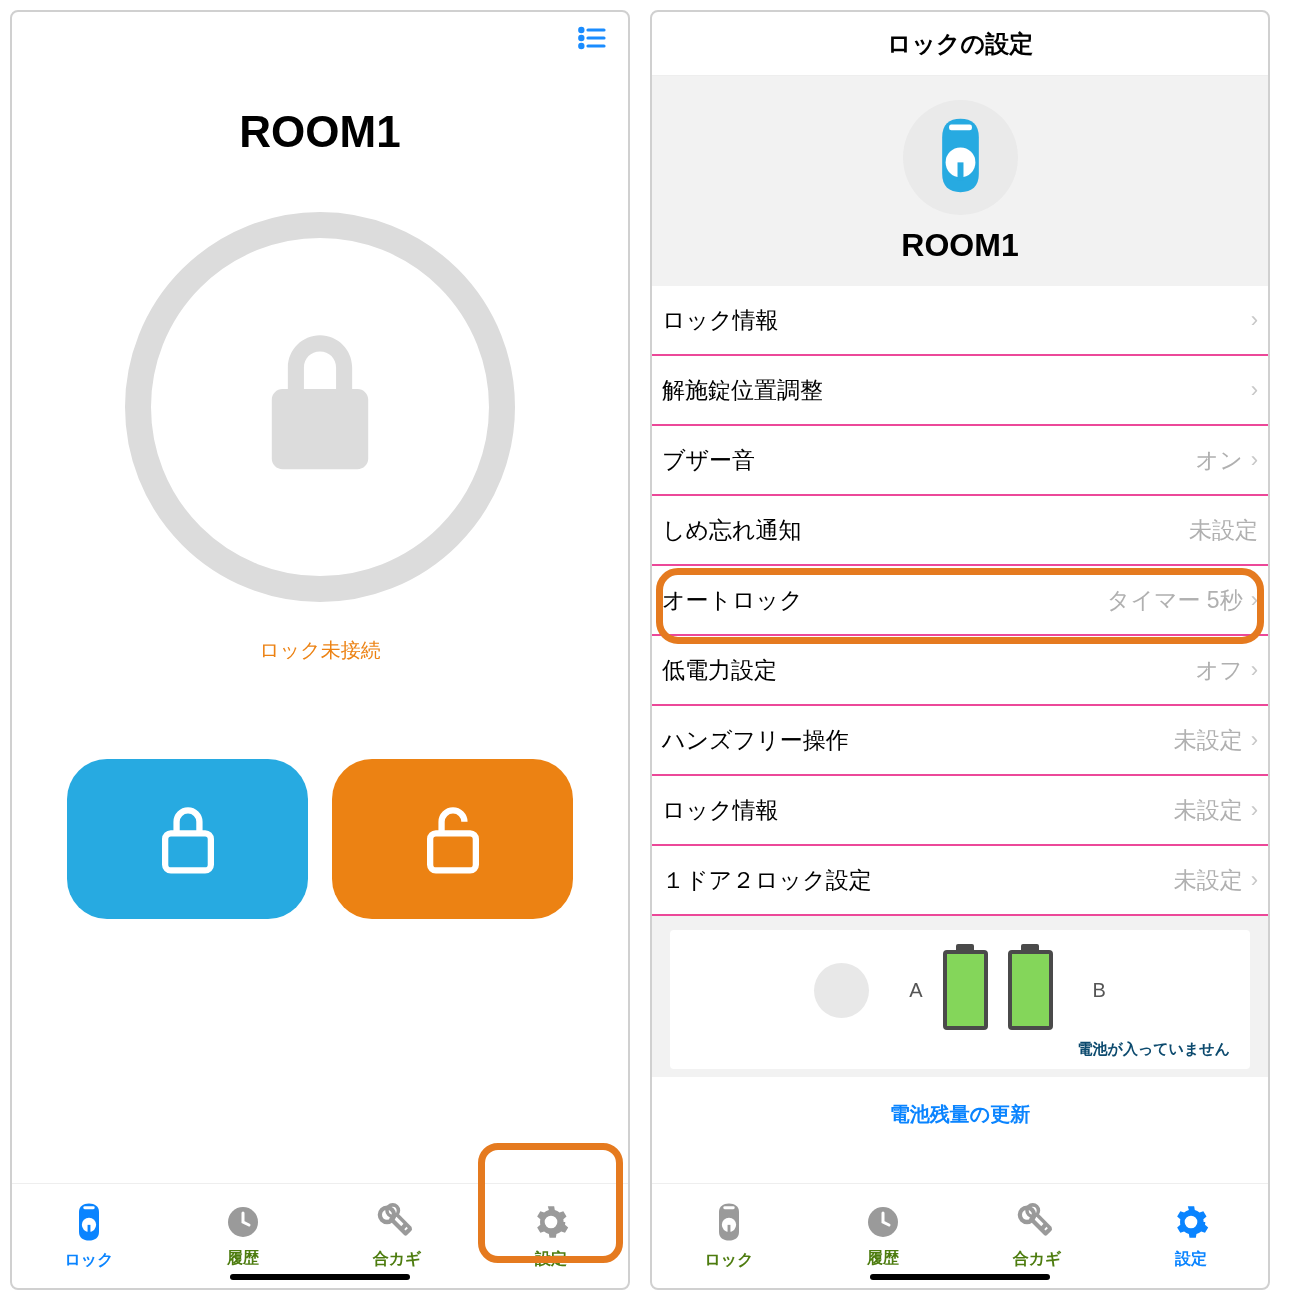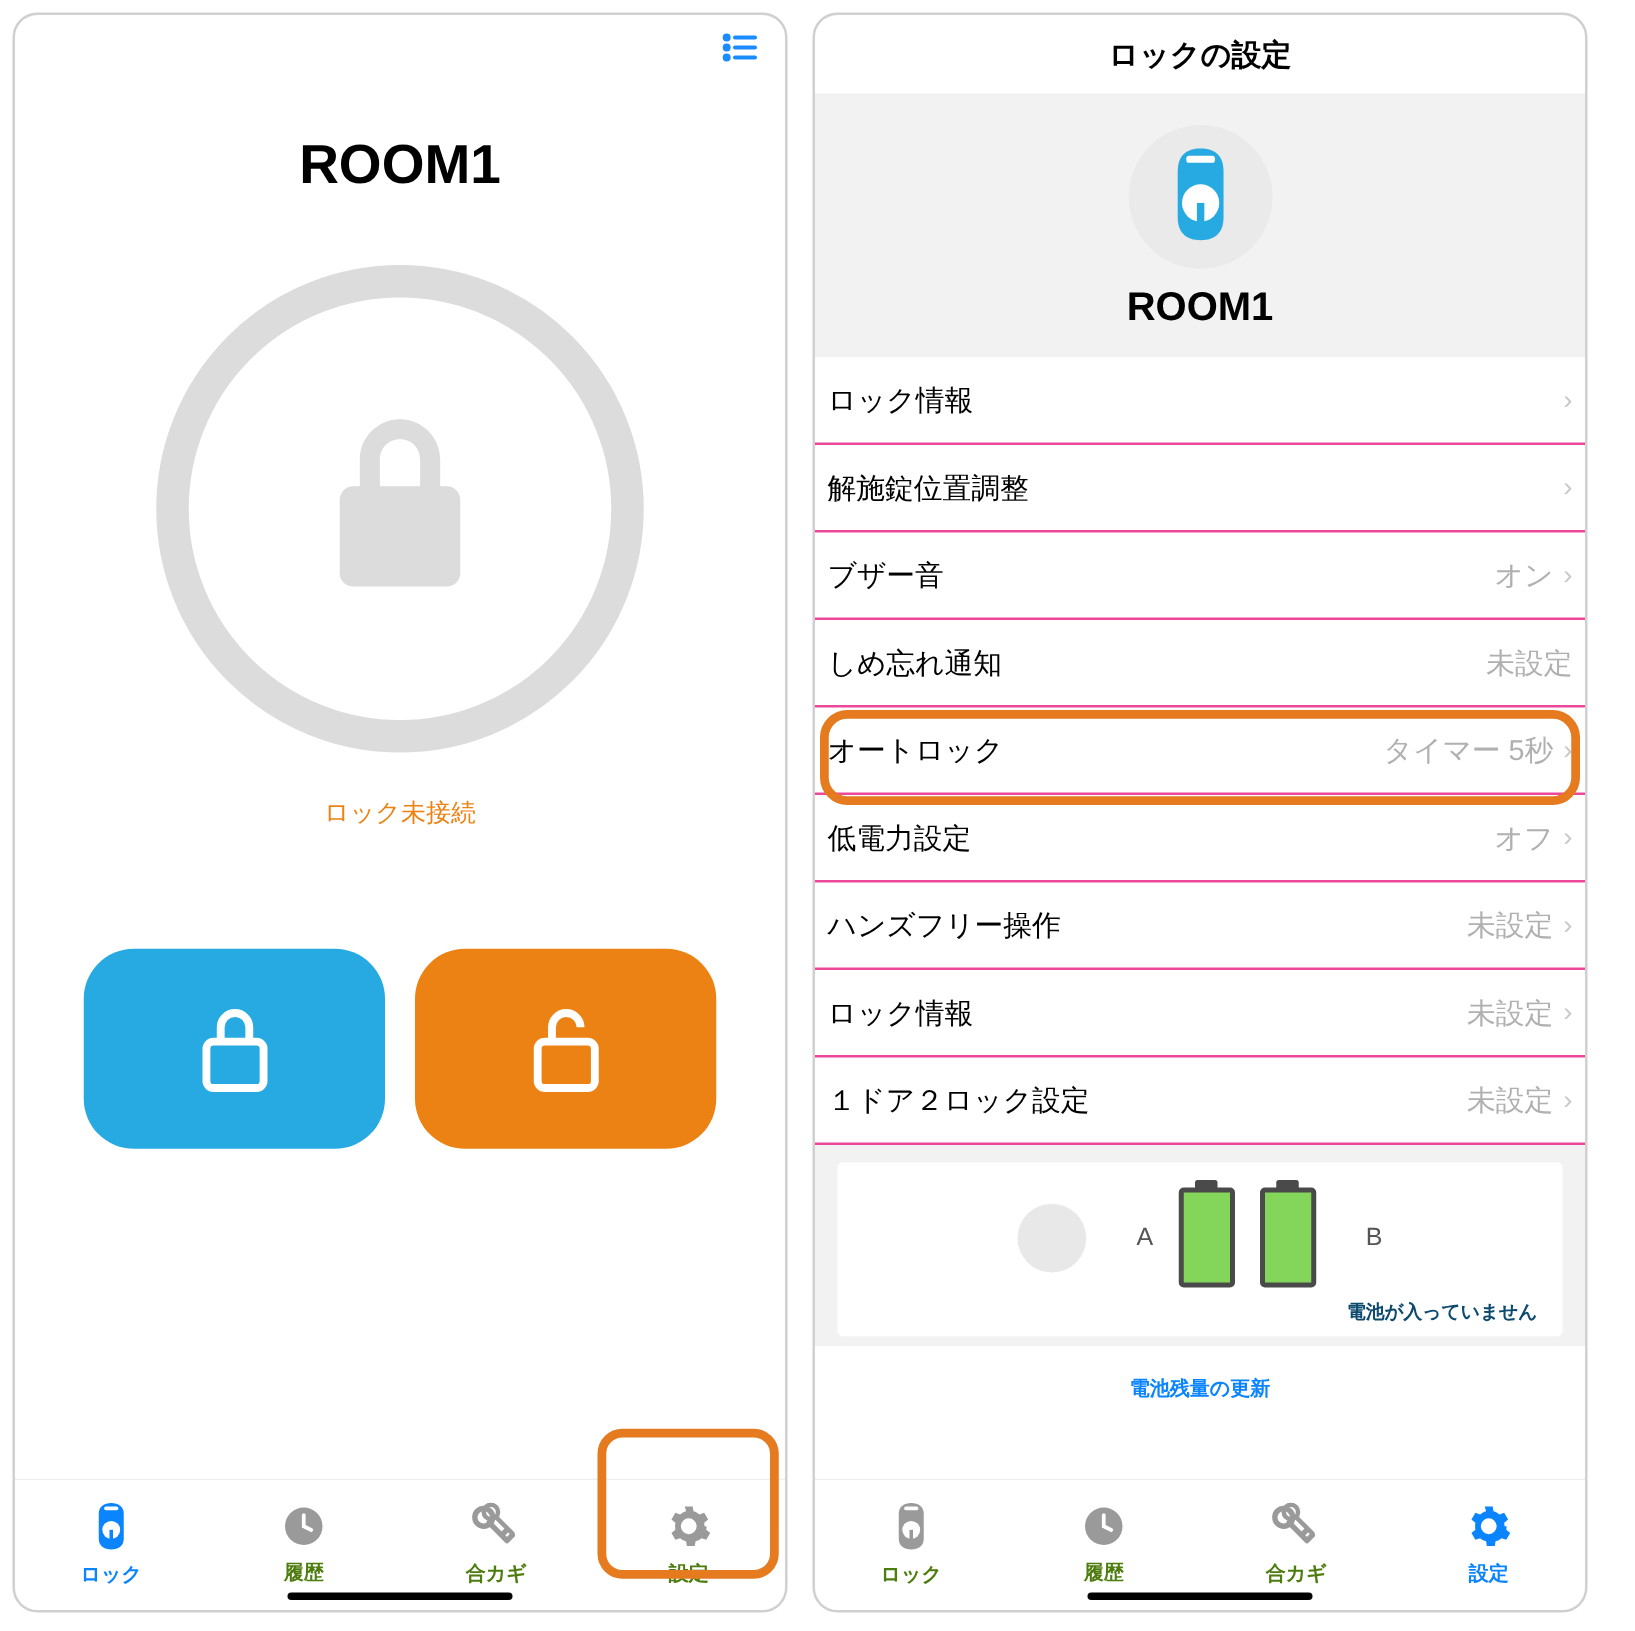--- a/index.html
+++ b/index.html
@@ -7,21 +7,21 @@
       font-family: -apple-system, "Hiragino Sans", "Hiragino Kaku Gothic ProN", sans-serif;
       background: #fff;
       display: flex;
       gap: 20px;
       padding: 10px;
     }
     .phone {
       width: 620px;
       height: 1280px;
       border: 2px solid #d0d0d0;
-      border-radius: 20px;
+      border-radius: 8px;
       background: #fff;
       display: flex;
       flex-direction: column;
       position: relative;
       overflow: hidden;
     }
     
     .header-left {
       height: 60px;
       display: flex;
@@ -224,21 +224,21 @@
     .battery-warning {
       color: #0c4a6e;
       font-size: 15px;
       font-weight: 600;
       text-align: right;
       margin-top: 10px;
     }
     .update-link {
       text-align: center;
       color: #0a84ff;
-      font-size: 16px;
+      font-size: 20px;
       font-weight: 600;
       padding: 24px 0 6px;
       background: #fff;
     }
   </style>
 </head>
 <body>
 
 <div class="phone">
   <div class="header-left">

